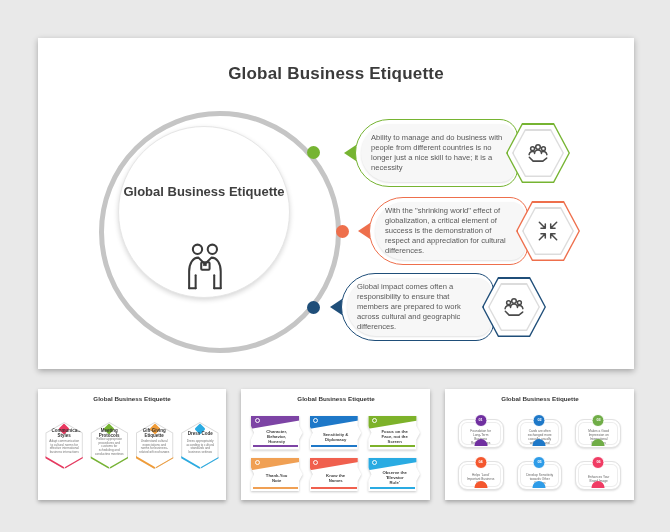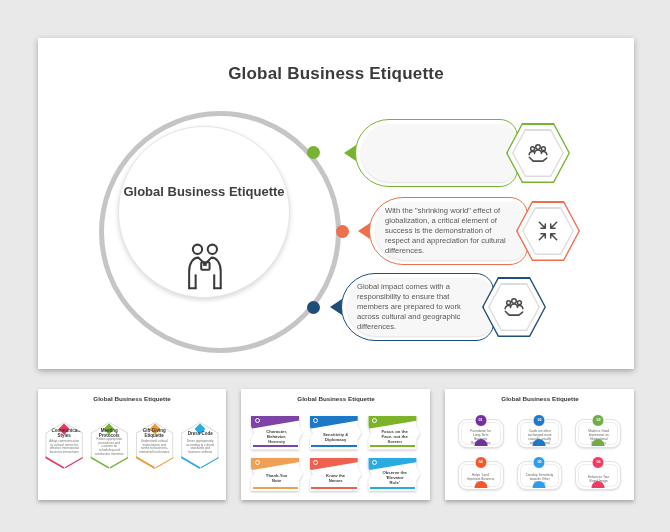--- a/index.html
+++ b/index.html
@@ -183,20 +183,21 @@
 
   <div class="dot dot1" style="--c: #76b432;"></div>
   <div class="dot dot2" style="--c: #ee6f4c;"></div>
   <div class="dot dot3" style="--c: #1f4e79;"></div>
 
   <div class="callout co1" style="--c: #76b432;">
     <div class="co-arrow"></div>
     <div class="co-body">
         <div class="co-inner"></div>
       </div>
+    <div class="co-text">Ability to manage and do business with people from different countries is no longer just a nice skill to have; it is a necessity</div>
     <div class="hexwrap">
       <div class="hex hex-o"></div>
         <div class="hex hex-w"></div>
         <div class="hex hex-g"></div>
       <div class="hex hex-c">
         <svg viewBox="0 0 24 24">
           <circle cx="12" cy="6.5" r="2.1"></circle>
             <circle cx="7" cy="8" r="1.8"></circle>
             <circle cx="17" cy="8" r="1.8"></circle>
           <path d="M8.8,12.5 a3.2,3.2 0 0 1 6.4,0"></path>
@@ -227,21 +228,21 @@
         </svg>
       </div>
     </div>
   </div>
 
   <div class="callout co3" style="--c: #1f4e79;">
     <div class="co-arrow"></div>
     <div class="co-body">
         <div class="co-inner"></div>
       </div>
-    <div class="co-text">Global impact comes with a responsibility to ensure that members are prepared to work across cultural and geographic differences.</div>
+    <div class="co-text">Global impact comes often a responsibility to ensure that members are prepared to work across cultural and geographic differences.</div>
     <div class="hexwrap">
       <div class="hex hex-o"></div>
         <div class="hex hex-w"></div>
         <div class="hex hex-g"></div>
       <div class="hex hex-c">
         <svg viewBox="0 0 24 24">
           <circle cx="12" cy="6.5" r="2.1"></circle>
             <circle cx="7" cy="8" r="1.8"></circle>
             <circle cx="17" cy="8" r="1.8"></circle>
           <path d="M8.8,12.5 a3.2,3.2 0 0 1 6.4,0"></path>

